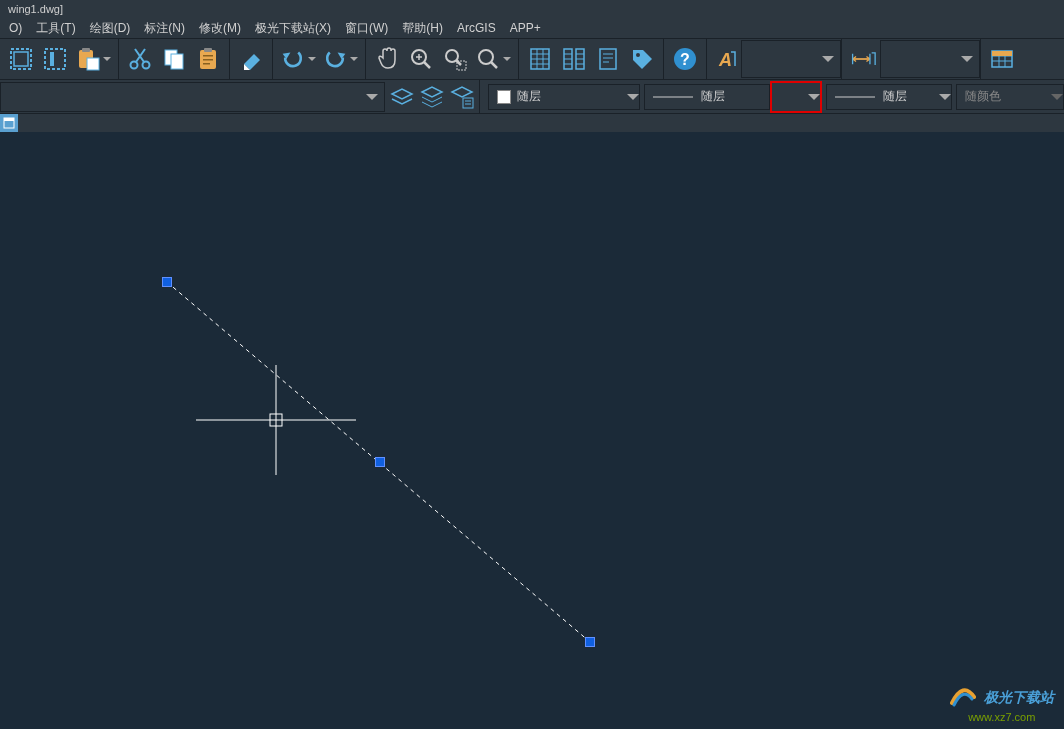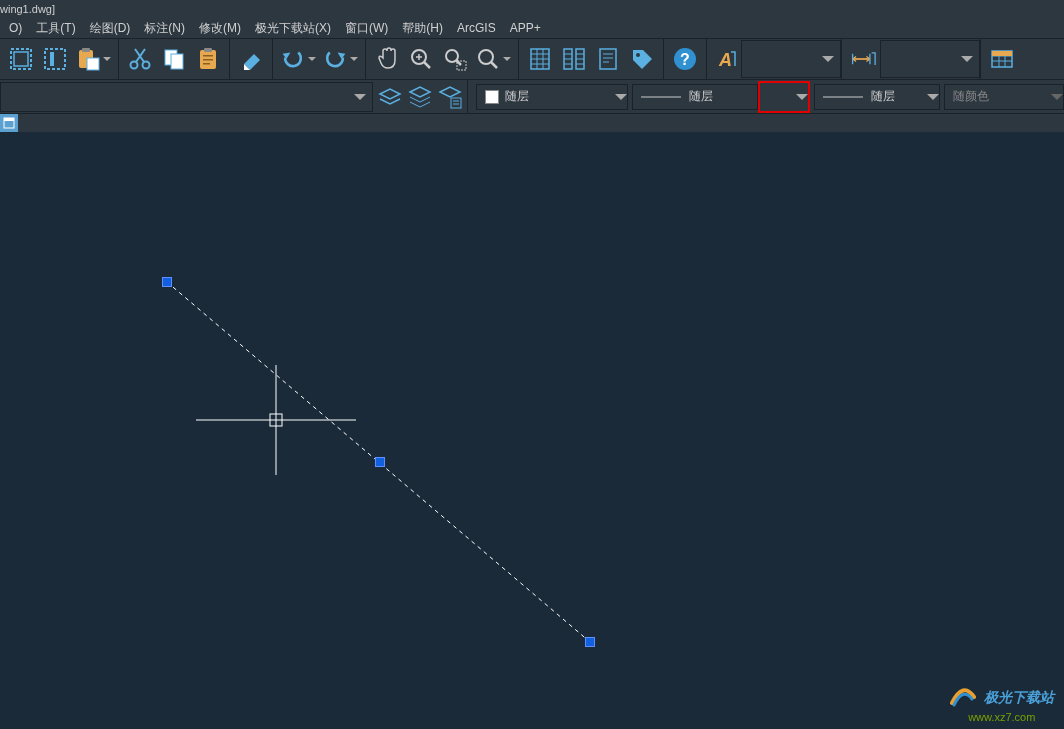--- a/index.html
+++ b/index.html
@@ -1,18 +1,18 @@
 <!DOCTYPE html>
 <html><head>
 <meta charset="utf-8">
 <style>
 * { margin:0; padding:0; box-sizing:border-box; font-family:"Microsoft YaHei",Arial,sans-serif; }
 body { width:1064px; height:729px; background:#000; overflow:hidden; position:relative; }
 
-.title-bar { height:18px; background:#2d3740; color:#d0d0d0; font-size:11px; padding-left:0; line-height:18px; }
+.title-bar { height:18px; background:#2d3740; color:#d0d0d0; font-size:11px; padding-left:8px; line-height:18px; }
 
 .menu-bar { height:20px; background:#2d3740; display:flex; align-items:center; padding-left:2px; }
 .menu-item { color:#d0d0d0; font-size:12px; padding:0 7px; cursor:pointer; white-space:nowrap; }
 
 .toolbar-row1 { height:42px; background:#2d3740; border-top:1px solid #1a2128; border-bottom:1px solid #1a2128; display:flex; align-items:center; padding-left:0; }
 .tb-group { display:flex; align-items:center; height:100%; border-right:1px solid #1a2128; padding:0 4px; }
 .tb-btn { width:34px; height:34px; display:flex; align-items:center; justify-content:center; cursor:pointer; position:relative; }
 .tb-btn svg { width:26px; height:26px; }
 .tb-btn-wide { width:42px; }
 .drop-arrow { width:0; height:0; border-left:4px solid transparent; border-right:4px solid transparent; border-top:4px solid #aaa; margin-left:2px; }
@@ -276,21 +276,21 @@
   </div>
   <div style="width:4px;"></div>
   <div class="layer-combo" style="width:126px;">
     <svg width="40" height="2" style="margin-right:8px;">
         <line x1="0" y1="1" x2="40" y2="1" stroke="#ccc" stroke-width="1"></line>
       </svg>
     <span>随层</span>
     <div class="arrow-big"></div>
   </div>
   <div style="width:4px;"></div>
-  <div class="layer-combo" style="width:120px; color:#888;text-align:center;">
+  <div class="layer-combo" style="width:108px; color:#888;text-align:center;">
     <span>随颜色</span>
     <div class="arrow-big" style="border-top-color:#666;"></div>
   </div>
 </div>
 
 <div class="tab-bar">
   <div class="tab">
     <svg width="12" height="12" viewBox="0 0 12 12">
         <rect x="1" y="1" width="10" height="10" fill="none" stroke="#fff"></rect>
         <rect x="1" y="1" width="10" height="3" fill="#fff"></rect>

